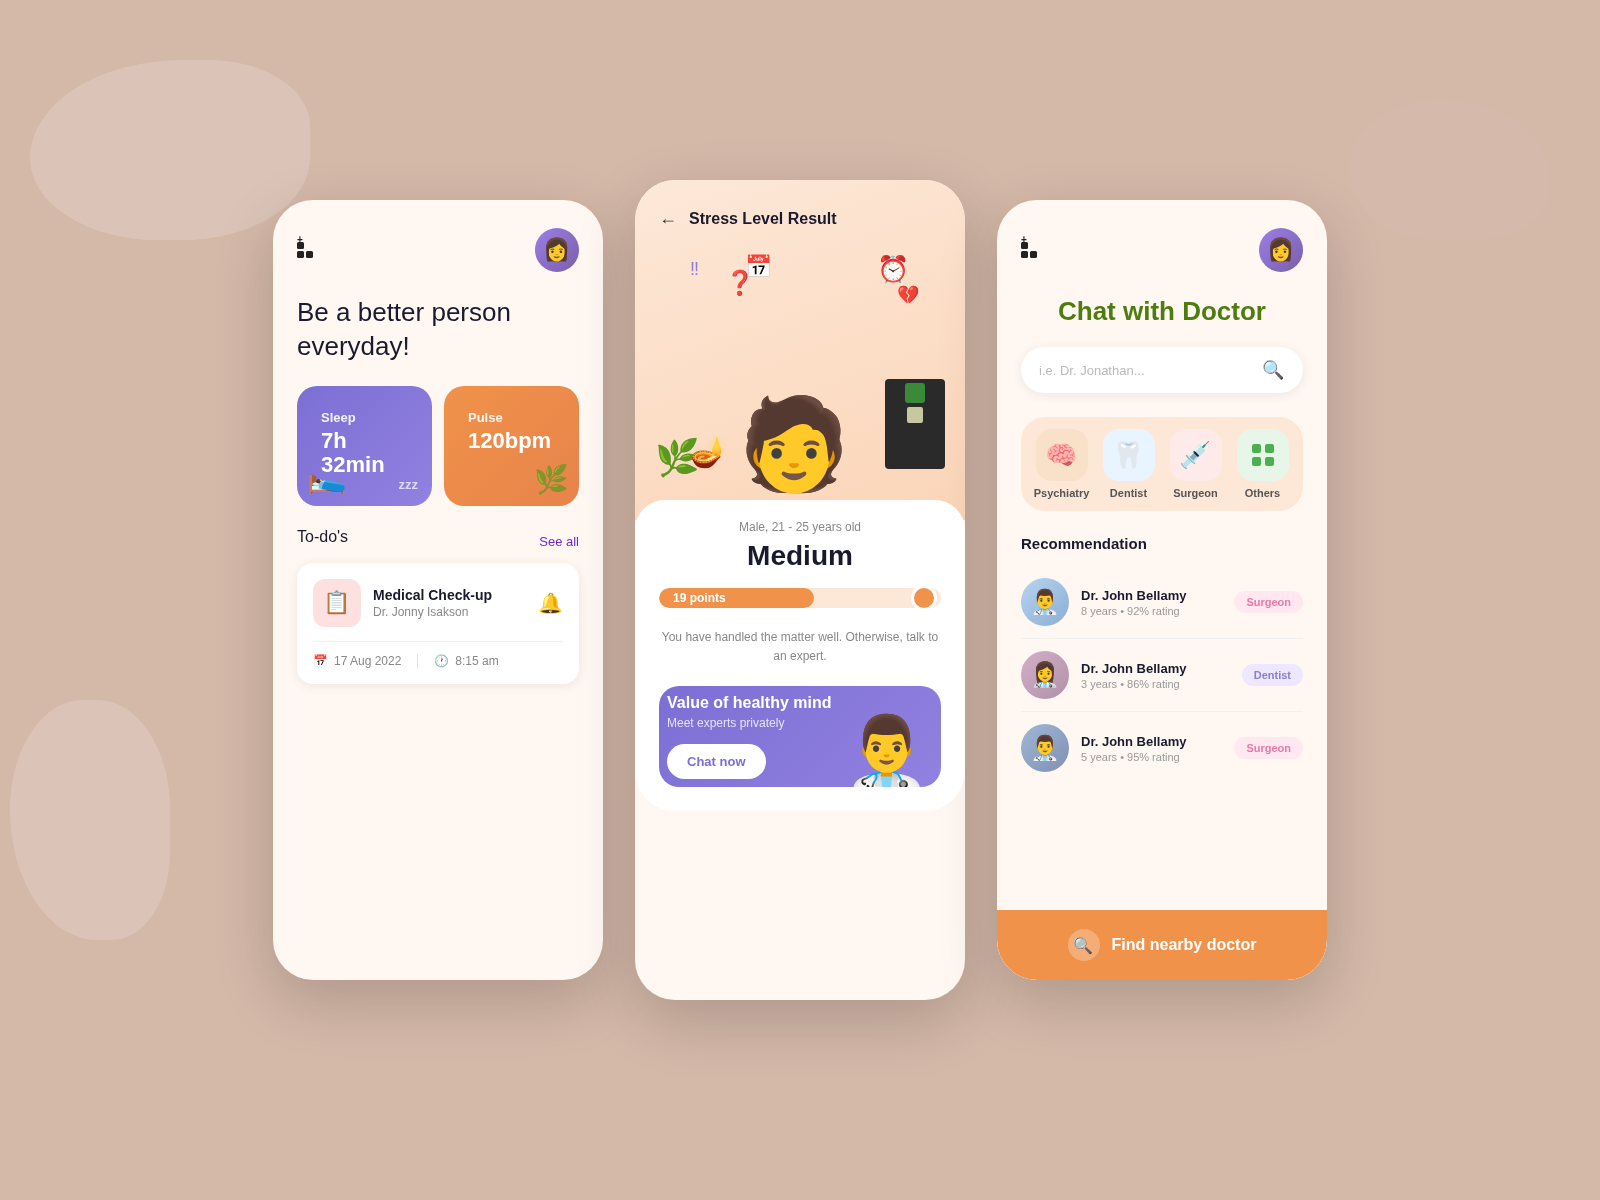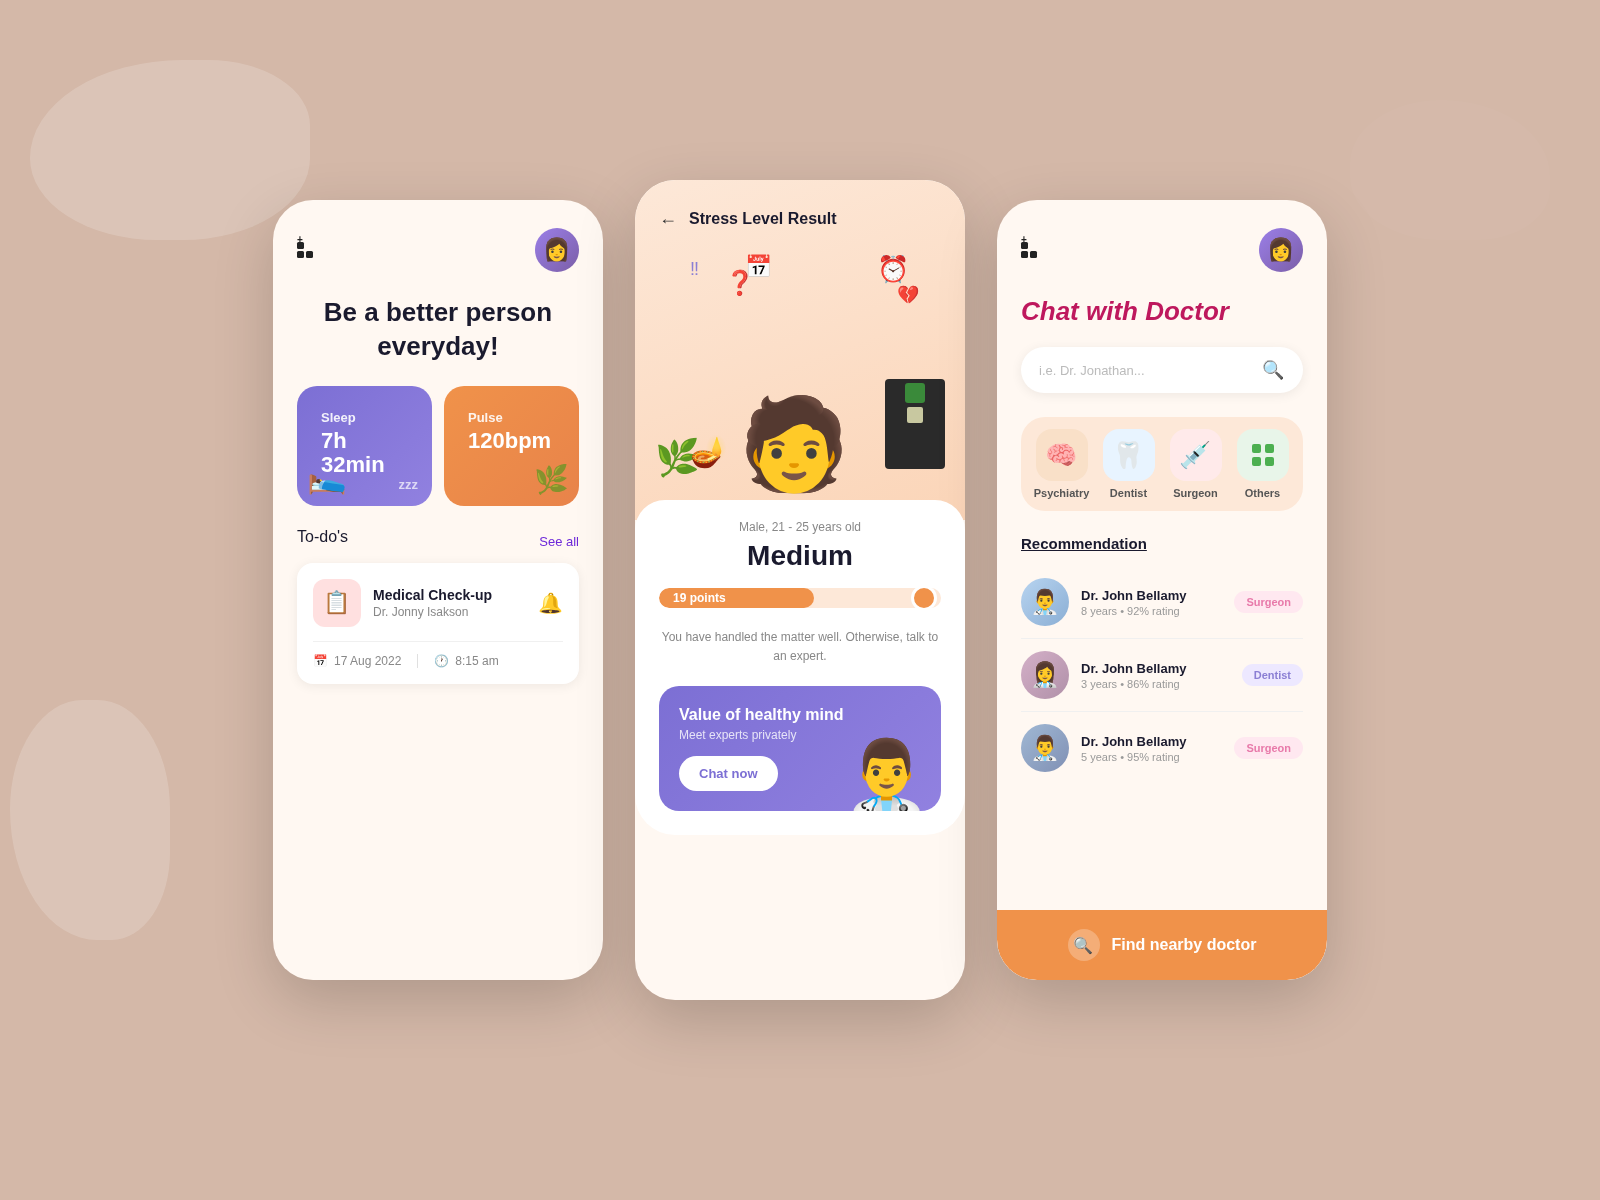--- a/index.html
+++ b/index.html
@@ -73,23 +73,23 @@
       justify-content: center;
       overflow: hidden;
     }
 
     .avatar-face {
       font-size: 22px;
     }
 
     .phone-1-title {
       font-size: 26px;
-      font-weight: 700;
+      font-weight: 400;
       color: #1a1a2e;
-      text-align: center;
+      text-align: left;
       line-height: 1.3;
       margin-bottom: 22px;
     }
 
     .cards-row {
       display: flex;
       gap: 12px;
       margin-bottom: 20px;
     }
 
@@ -294,21 +294,21 @@
       font-size: 12px;
       color: #888;
       text-align: center;
       line-height: 1.6;
       margin-bottom: 20px;
     }
 
     .value-card {
       background: linear-gradient(135deg, #7c6fd4, #9181e0);
       border-radius: 20px;
-      padding: 20px;
+      padding: 8px;
       display: flex;
       align-items: flex-end;
       justify-content: space-between;
       position: relative;
       overflow: hidden;
     }
 
     .value-text h3 { color: #fff; font-size: 16px; font-weight: 800; margin-bottom: 4px; }
     .value-text p { color: rgba(255,255,255,0.8); font-size: 12px; margin-bottom: 14px; }
 
@@ -342,21 +342,21 @@
       border-radius: 0 0 40px 40px;
       display: flex;
       align-items: center;
       justify-content: center;
       gap: 12px;
       cursor: pointer;
     }
 
     .phone-3-footer span { color: #fff; font-size: 16px; font-weight: 700; }
 
-    .chat-title { font-size: 26px; font-weight: 800; color: #be185d; text-align: left; margin: 16px 0 20px; font-style: italic; }
+    .chat-title { font-size: 26px; font-weight: 800; color: #4d7c0f; text-align: center; margin: 16px 0 20px; }
 
     .search-bar {
       background: #fff;
       border-radius: 30px;
       padding: 12px 18px;
       display: flex;
       align-items: center;
       justify-content: space-between;
       box-shadow: 0 2px 12px rgba(0,0,0,0.07);
       margin-bottom: 24px;
@@ -393,21 +393,21 @@
       font-size: 26px;
     }
 
     .cat-icon-wrap.psych { background: #f9e0c8; }
     .cat-icon-wrap.dentist { background: #e8f4ff; }
     .cat-icon-wrap.surgeon { background: #ffeaea; }
     .cat-icon-wrap.others { background: #e8f5e9; }
 
     .cat-label { font-size: 11px; color: #555; font-weight: 600; }
 
-    .recommendation-title { font-size: 15px; font-weight: 700; color: #1a1a2e; margin-bottom: 14px; text-decoration: underline; }
+    .recommendation-title { font-size: 15px; font-weight: 700; color: #1a1a2e; margin-bottom: 14px; }
 
     .doctor-card {
       display: flex;
       align-items: center;
       gap: 12px;
       padding: 12px 0;
       border-bottom: 1px solid #f0f0f0;
     }
 
     .doc-avatar {

